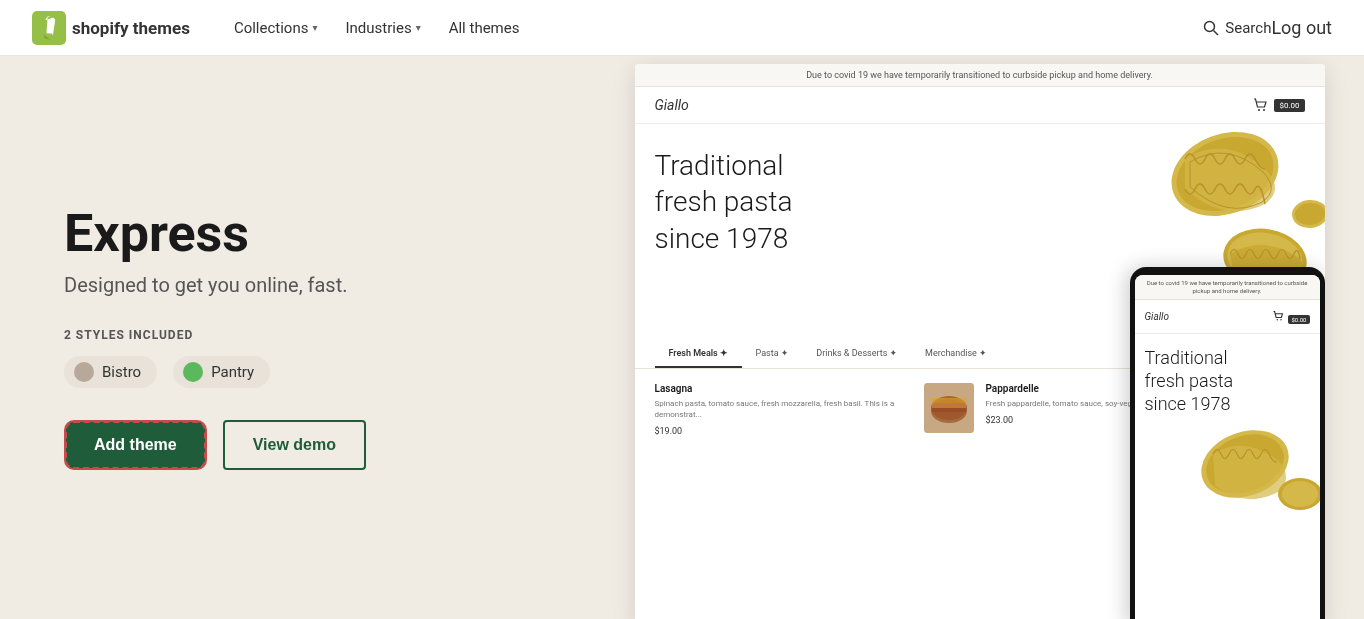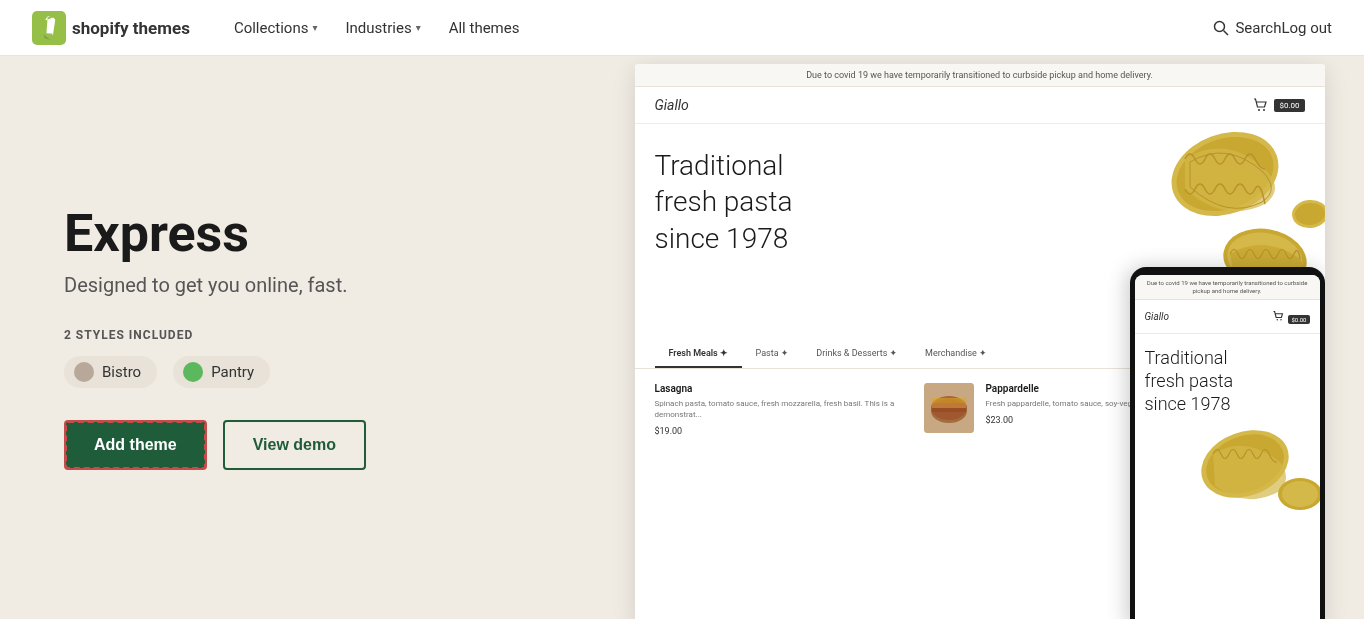--- a/index.html
+++ b/index.html
@@ -68,21 +68,21 @@
     }
     .nav-search {
       display: flex;
       align-items: center;
       gap: 6px;
       font-size: 15px;
       color: #333;
       cursor: pointer;
     }
     .nav-logout {
-      font-size: 15px;
+      font-size: 18px;
       color: #333;
       cursor: pointer;
       text-align: right;
     }
 
     
     .main-content {
       display: flex;
       height: calc(619px - 56px);
     }
@@ -151,21 +151,21 @@
       display: flex;
       gap: 16px;
     }
     .btn-add {
       padding: 14px 28px;
       background: #1e5c3a;
       color: #fff;
       font-size: 16px;
       font-weight: 600;
       border: 2px solid #c84b4b;
-      border-radius: 4px;
+      border-radius: 10px;
       cursor: pointer;
       outline: 2px dashed #c84b4b;
       outline-offset: -3px;
     }
     .btn-demo {
       padding: 14px 28px;
       background: transparent;
       color: #1e5c3a;
       font-size: 16px;
       font-weight: 600;

